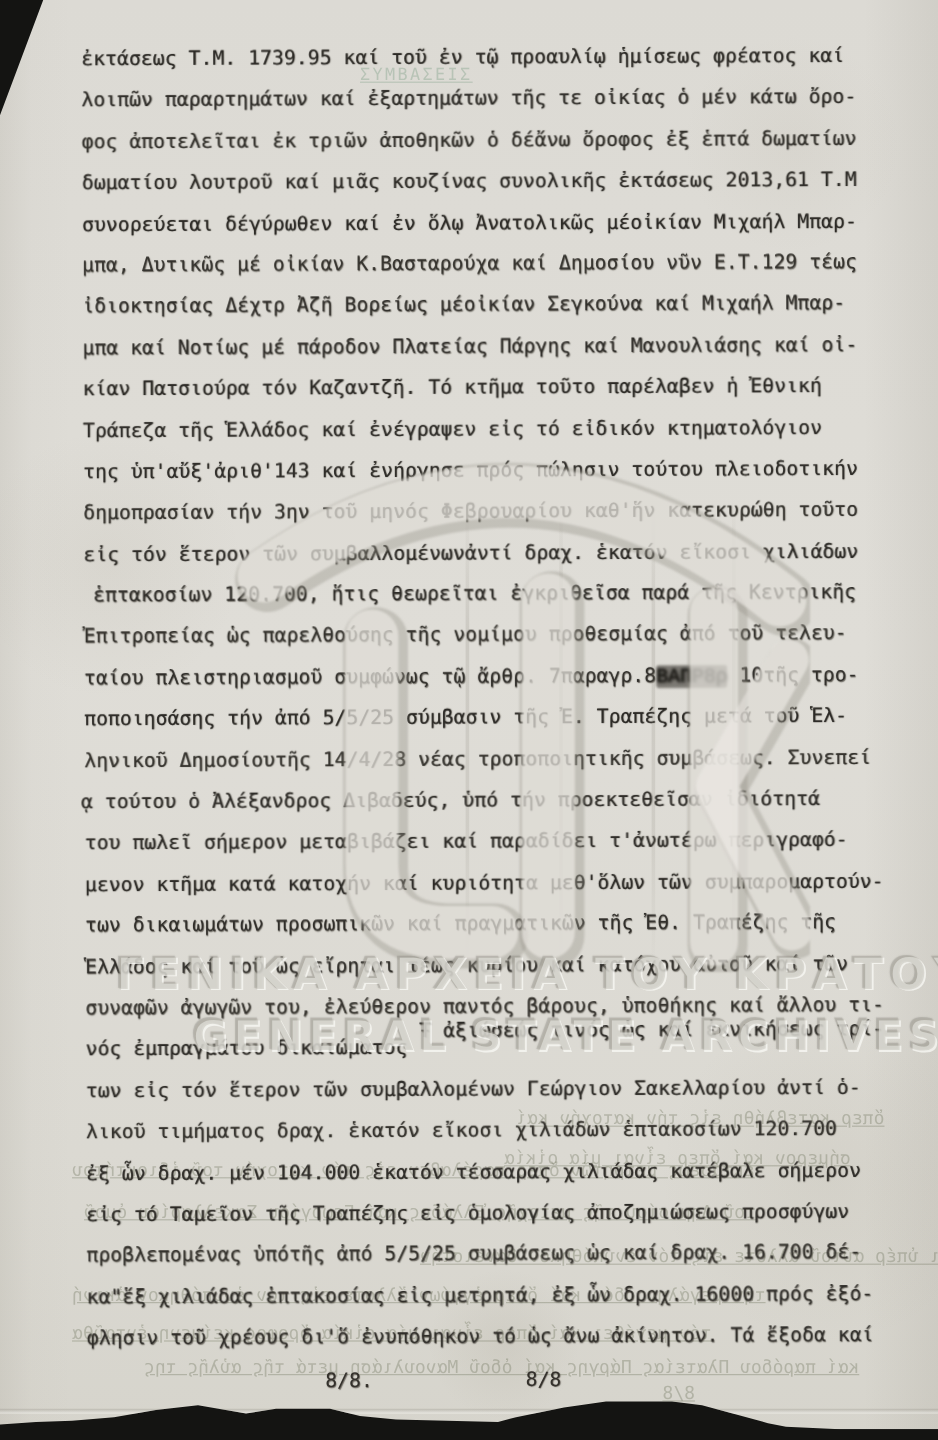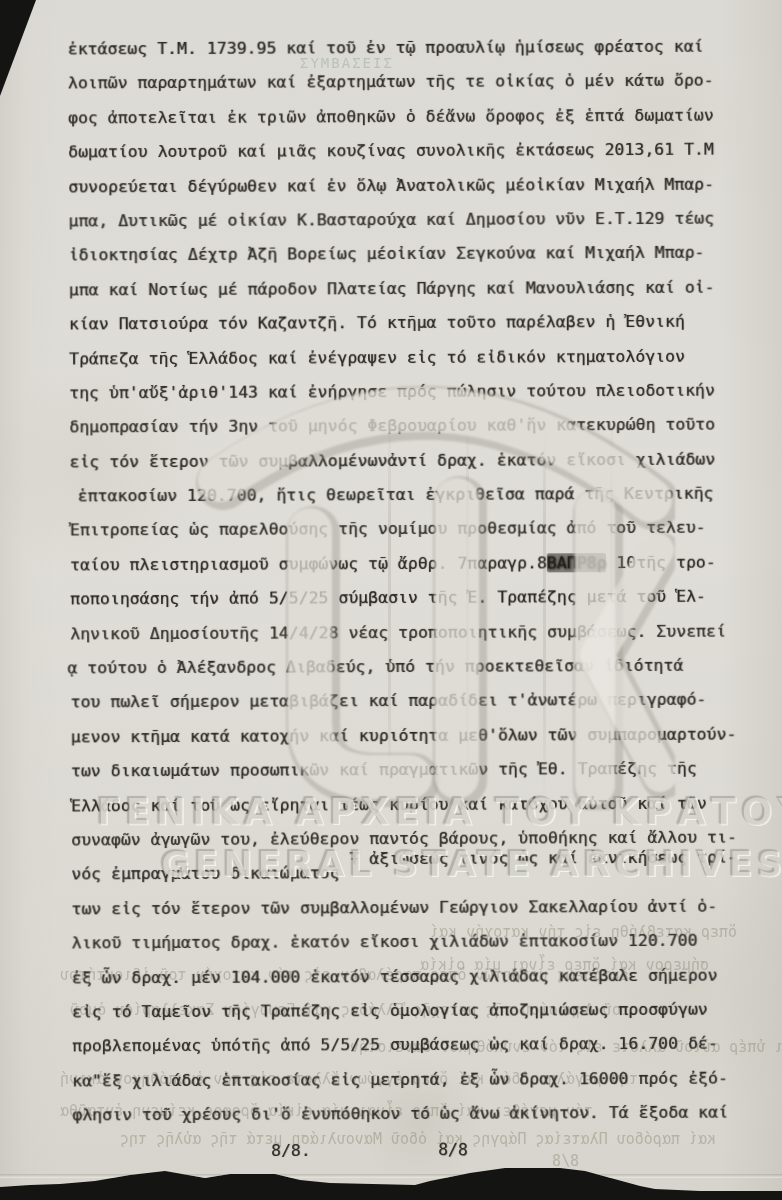--- a/index.html
+++ b/index.html
@@ -39,20 +39,21 @@
   }
   .tline{height:34.4px;white-space:nowrap;}
   .tline:nth-child(3n){color:#34322d;}
   .tline:nth-child(4n+1){color:#2b2925;}
   .tline:nth-child(14){margin-left:8px;}
   .tline:nth-child(19){margin-left:-3px;}
   .seg-strike{
     background:rgba(48,44,39,0.55);color:rgba(30,28,24,0.95);
     border-radius:2px;filter:blur(0.7px);
     text-shadow:0 0 3px #2c2a26, 1px 1px 2px #2c2a26;
+    font-family:Liberation Mono, monospace;
   }
   .seg-raised{position:relative;top:-14px;}
   
   .page-mark{
     position:absolute;z-index:4;color:#34312c;font-size:16.5px;
     text-shadow:0.5px 0.4px 0.9px rgba(62,57,50,0.7);white-space:nowrap;margin-left:25px;
   }
   .page-mark.m1{left:246px;top:1141px;}
   .page-mark.m2{left:413px;top:1140px;transform:rotate(1deg);}
   
@@ -63,21 +64,21 @@
     text-shadow:1.4px 1.4px 0 rgba(250,250,246,0.75), -1px -1px 1px rgba(115,112,104,0.38);
     filter:blur(0.3px);
   }
   .wm-gr{left:96px;top:790px;font-size:37px;letter-spacing:5px;}
   .wm-en{left:160px;top:843px;font-size:36px;letter-spacing:4px;}
   .emblem{position:absolute;left:195px;top:325px;z-index:5;filter:blur(1.1px);}
   
   .bleed{
     position:absolute;z-index:2;transform:scaleX(-1);
     color:rgba(104,109,86,0.33);font-size:15px;line-height:1;
-    filter:blur(0.5px);white-space:nowrap;
+    filter:blur(0.5px);white-space:nowrap;text-decoration:underline;
   }
   .bleed.green{transform:none;color:rgba(98,142,112,0.30);font-size:14px;letter-spacing:2px;}
   
   .crease{
     position:absolute;z-index:4;width:3px;top:415px;height:390px;
     background:linear-gradient(180deg,transparent,rgba(118,113,102,0.18) 30%,rgba(118,113,102,0.14) 70%,transparent);
   }
   .crease.c1{left:388px;} .crease.c2{left:466px;} .crease.c3{left:543px;} .crease.c4{left:610px;}
   .fold-bottom{
     position:absolute;z-index:4;left:0;top:1174px;width:782px;height:4px;

